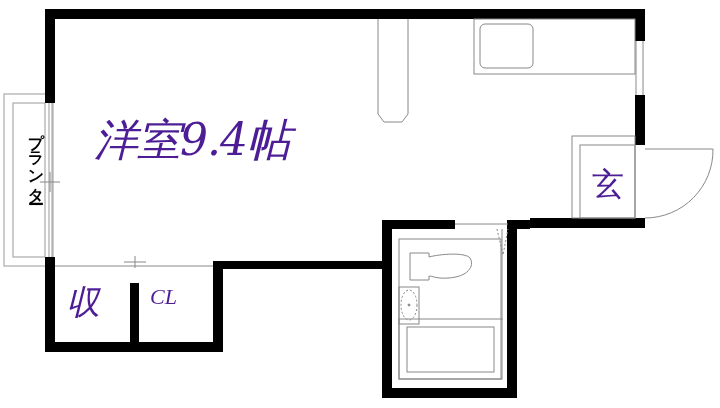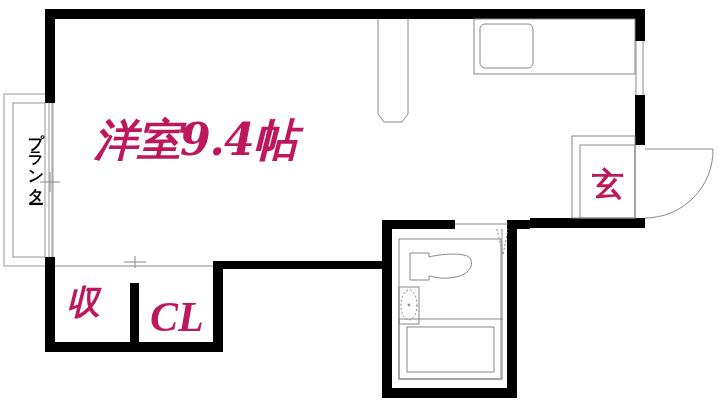--- a/index.html
+++ b/index.html
@@ -1,21 +1,21 @@
 <!DOCTYPE html>
 <html><head>
 <meta charset="utf-8">
 <style>
   html, body { margin:0; padding:0; background:#ffffff; }
   body { width:720px; height:408px; position:relative; overflow:hidden; }
   svg { position:absolute; left:0; top:0; }
-  .lbl { position:absolute; font-family:"DejaVu Serif","Liberation Serif",serif; color:#be185d; font-weight:bold; font-style:italic; white-space:nowrap; line-height:1; }
+  .lbl { position:absolute; font-family:"DejaVu Serif","Liberation Serif",serif; color:#4c1d95; font-weight:normal; font-style:italic; white-space:nowrap; line-height:1; }
   .room-main { left:94px; top:118px; font-size:44px; letter-spacing:-1px; }
   .room-shu { left:66px; top:285px; font-size:34px; }
-  .room-cl { left:150px; top:286px; font-size:42px; font-family:"Liberation Serif",serif;margin-top:10px; }
+  .room-cl { left:150px; top:286px; font-size:22px; font-family:"Liberation Serif",serif; }
   .room-genkan { left:592px; top:168px; font-size:32px; font-style:normal; }
   .planter { position:absolute; left:14px; top:122px; width:30px; font-family:"DejaVu Sans","Liberation Sans",sans-serif; font-size:16px; font-weight:bold; writing-mode:vertical-rl; line-height:1; color:#000; }
 </style>
 </head>
 <body>
 
 <svg width="720" height="408" viewBox="0 0 720 408">
 
   <g fill="none" stroke="#999" stroke-width="1">
     <rect x="4" y="94" width="48" height="172"></rect>

